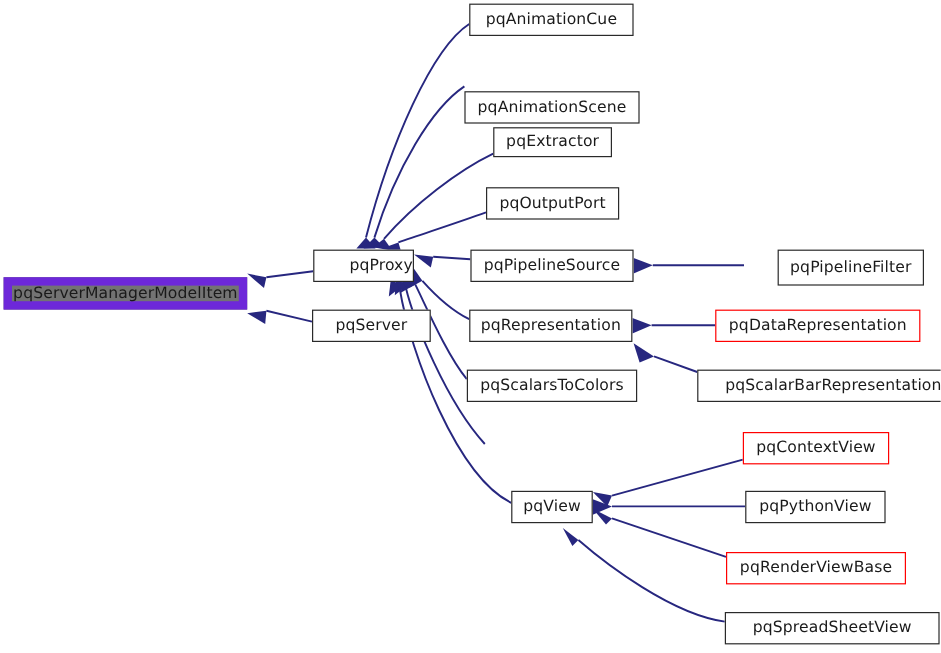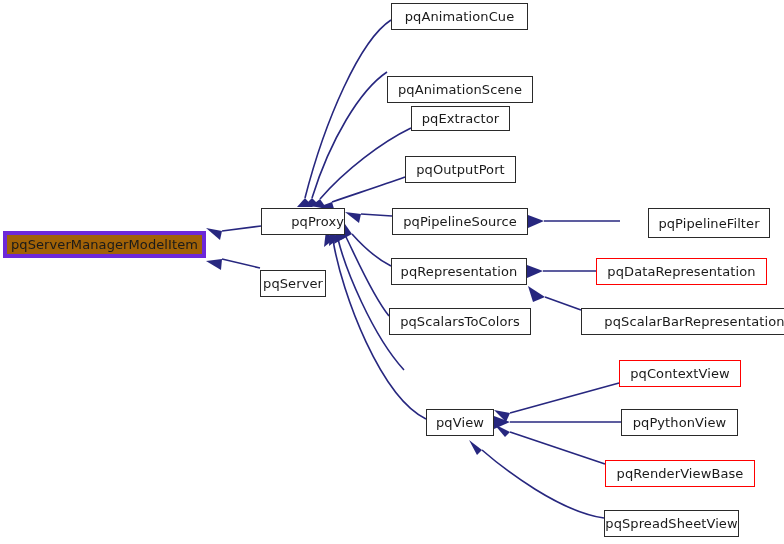--- a/index.html
+++ b/index.html
@@ -29,22 +29,22 @@
     justify-content: center;
     background: #ffffff;
     border: 1px solid #2a2a2a;
     font-size: 13px;
     color: #1a1a1a;
     white-space: nowrap;
     letter-spacing: 0.1px;
     z-index: 2;
   }
   .node.highlight {
-    background: #a16207;
-    border: 4px solid #6d28d9;
+    background: #737373;
+    border: 7px solid #6d28d9;
   }
   .node.red {
     border: 1px solid #ff0000;
   }
   .node-label {
     pointer-events: none;
   }
 </style>
 </head>
 <body>
@@ -130,21 +130,21 @@
       <polygon points="482,450 469,440 477,455" fill="#27277f"></polygon>
     </g>
   </svg>
 
   <div class="node highlight" style="left:3px;   top:231px; width:203px; height:27px;">
       <span class="node-label">pqServerManagerModelItem</span>
     </div>
   <div class="node" style="left:261px; top:208px; width:84px;  height:27px;justify-content:flex-end;">
       <span class="node-label">pqProxy</span>
     </div>
-  <div class="node" style="left:260px; top:270px; width:66px;  height:27px;">
+  <div class="node" style="left:260px; top:258px; width:99px;  height:27px;">
       <span class="node-label">pqServer</span>
     </div>
   <div class="node" style="left:391px; top:3px;   width:137px; height:27px;">
       <span class="node-label">pqAnimationCue</span>
     </div>
   <div class="node" style="left:387px; top:52px;  width:146px; height:27px;margin-top:24px;">
       <span class="node-label">pqAnimationScene</span>
     </div>
   <div class="node" style="left:411px; top:106px; width:99px;  height:25px;">
       <span class="node-label">pqExtractor</span>
@@ -175,17 +175,17 @@
     </div>
   <div class="node red" style="left:619px; top:360px; width:122px; height:27px;">
       <span class="node-label">pqContextView</span>
     </div>
   <div class="node" style="left:621px; top:409px; width:117px; height:27px;">
       <span class="node-label">pqPythonView</span>
     </div>
   <div class="node red" style="left:605px; top:460px; width:150px; height:27px;">
       <span class="node-label">pqRenderViewBase</span>
     </div>
-  <div class="node" style="left:604px; top:510px; width:135px; height:27px;">
+  <div class="node" style="left:604px; top:510px; width:179px; height:27px;">
       <span class="node-label">pqSpreadSheetView</span>
     </div>
 
 </div>
 
 </body></html>

